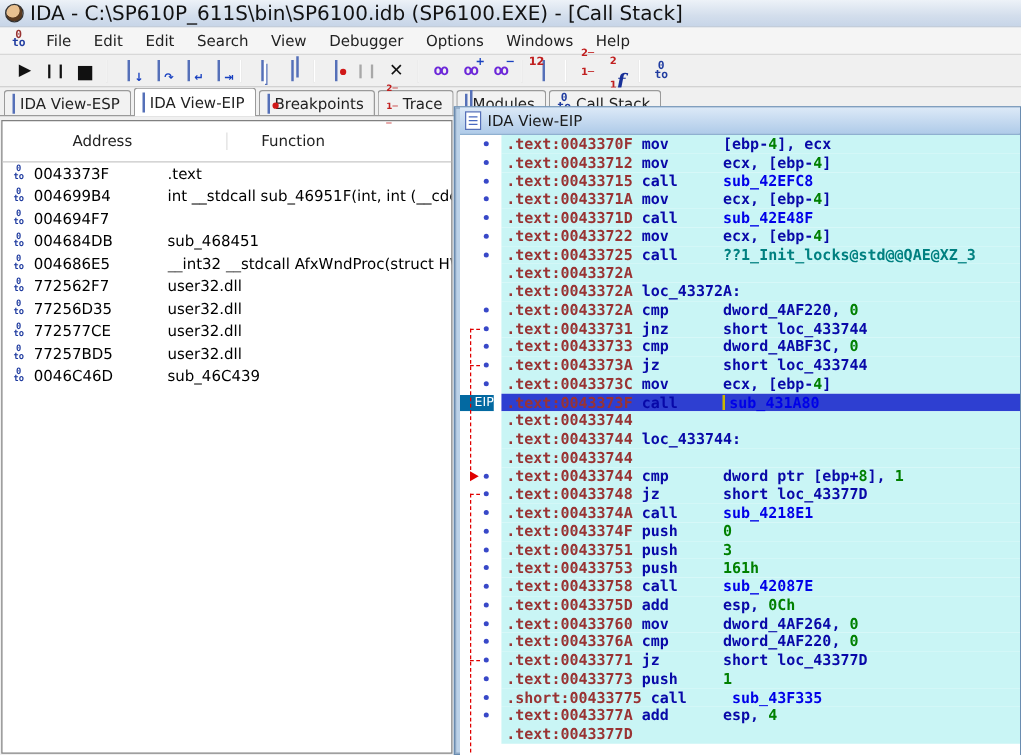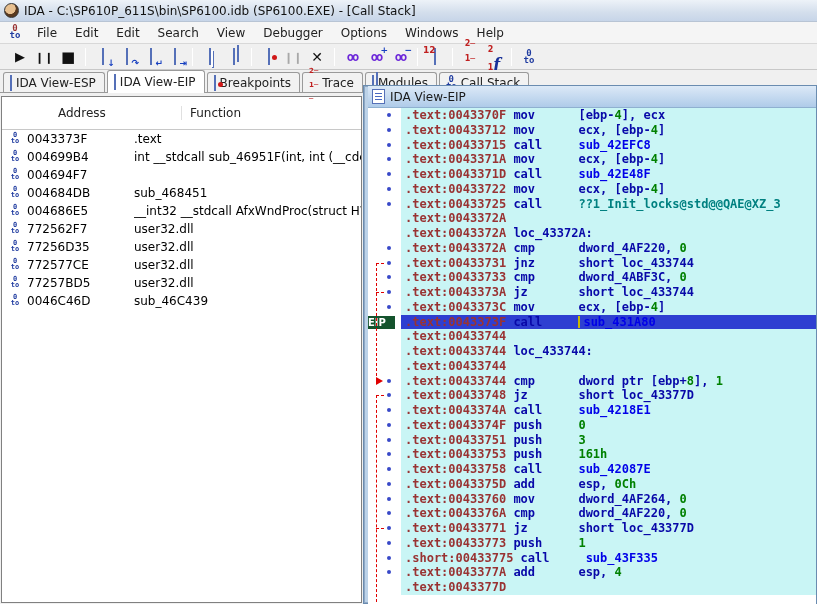--- a/index.html
+++ b/index.html
@@ -1,20 +1,20 @@
 <!DOCTYPE html>
 <html><head>
 <meta charset="utf-8">
 <style>
   * { margin:0; padding:0; box-sizing:border-box; }
   html,body { width:817px; height:604px; overflow:hidden; font-family:"DejaVu Sans", sans-serif; background:#F0F0F0; }
 
   
   .titlebar { height:22px; background:linear-gradient(#EDF2F8,#D3DEEC 60%,#C7D5E8); border-bottom:1px solid #B8C4D4;
-              display:flex; align-items:center; padding-left:4px; font-size:12px; color:#111; }
+              display:flex; align-items:center; padding-left:4px; font-size:16px; color:#111; }
   .app-icon { width:15px; height:15px; border-radius:50%; background:radial-gradient(circle at 40% 35%, #E8C090 0 45%, #5A3A20 50% 100%); border:1px solid #333; margin-right:5px; flex:0 0 auto; }
 
   
   .menubar { height:22px; background:#F5F5F5; border-bottom:1px solid #D8D8D8; display:flex; align-items:center; font-size:12px; color:#222; }
   .menu-item { padding:3px 9px; cursor:default; }
   .oto { width:18px; height:16px; font-family:"DejaVu Sans Mono",monospace; font-weight:bold; line-height:7px; font-size:9px; text-align:center; margin:0 4px 0 6px; }
   .oto .o1 { color:#993333; display:block; } .oto .o2 { color:#203CA0; display:block; }
 
   
   .toolbar { height:26px; background:#F0F0F0; border-bottom:1px solid #C8C8C8; display:flex; align-items:center; padding-left:8px; }
@@ -34,39 +34,39 @@
   .tabrow { height:23px; background:#F0F0F0; display:flex; align-items:flex-end; padding-left:3px; position:relative; z-index:1; }
   .tab { display:flex; align-items:center; gap:4px; font-size:12px; color:#222; background:#F2F2F2; border:1px solid #9A9A9A; border-bottom:none;
          border-radius:3px 3px 0 0; padding:3px 8px 4px 6px; margin-right:2px; height:21px; cursor:default; }
   .tab.active { background:#FFFFFF; height:23px; font-weight:normal; position:relative; z-index:2; }
   .tabline { position:absolute; left:0; right:0; bottom:0; height:1px; background:#9A9A9A; }
 
   
   .callstack { position:absolute; left:1px; top:96px; width:361px; height:507px; background:#fff; border:1px solid #808080; z-index:0; }
   .cs-header { display:flex; height:33px; border-bottom:1px solid #C8C8C8; font-size:12px; color:#222; align-items:center;padding-left:48px; }
   .cs-header .c1 { width:132px; padding-left:8px; border-right:1px solid #E0E0E0; }
-  .cs-header .c2 { flex:1; padding-left:8px; }
+  .cs-header .c2 { flex:1; padding-left:8px;margin-left:19px; }
   .cs-row { display:flex; height:18px; align-items:center; font-size:12px; color:#000; cursor:default; }
   .cs-icon { width:16px; height:14px; margin:0 4px 0 5px; font-family:"DejaVu Sans Mono",monospace; font-weight:bold; font-size:7px; line-height:6px; color:#203CA0; text-align:center; flex:0 0 auto; }
   .cs-addr { width:107px; white-space:nowrap; overflow:hidden; }
   .cs-func { flex:1; white-space:nowrap; overflow:hidden; }
 
   
   .eipwin { position:absolute; left:363px; top:85px; width:454px; height:519px; border:1px solid #6A8CB0; background:#BCD2E8;
             padding:0 0 0 4px; z-index:3; box-shadow:0 0 0 1px #8FA8C4 inset; }
   .eip-title { height:22px; background:linear-gradient(#DCE9F7,#AFCBE9); display:flex; align-items:center; gap:5px; padding-left:4px;
                font-size:12px; color:#1A1A1A; border-bottom:1px solid #8FB0D0; }
   .eip-body { position:relative; height:496px; background:#FFFFFF; overflow:hidden; }
   .asm-line { display:flex; height:14.75px; line-height:14.75px; font-family:"DejaVu Sans Mono",monospace; font-weight:bold; font-size:12px; white-space:pre; }
   .asm-margin { width:33px; flex:0 0 auto; position:relative; background:#FFFFFF; }
   .asm-code { flex:1; background:#C9F5F5; padding-left:4px; cursor:default; }
   .asm-code.sel { background:#2E3FD1; }
   .dot { position:absolute; left:19px; top:5px; width:4px; height:4px; background:#3848C8; border-radius:50%; }
-  .eip-badge { position:absolute; left:0px; top:1px; width:27px; height:13px; background:#14532d; color:#fff; font-size:10px; font-weight:bold;
-               font-family:"DejaVu Sans",sans-serif; text-align:left; line-height:13px; }
+  .eip-badge { position:absolute; left:0px; top:1px; width:27px; height:13px; background:#0369a1; color:#fff; font-size:10px; font-weight:normal;
+               font-family:"DejaVu Sans",sans-serif; text-align:right; line-height:13px; }
   .jarrow { position:absolute; left:8px; top:3px; width:0; height:0; border:4.5px solid transparent; border-left:7px solid #E00000; }
   .ca { color:#993333; } .cn { color:#0808A8; } .cg { color:#008000; } .cb { color:#0000E8;text-align:center; } .ct { color:#008080; }
   .caret { display:inline-block; width:2px; height:12px; background:#C9B700; vertical-align:-2px; margin-right:3px; }
   .ov { position:absolute; pointer-events:none; }
   .dashV { border-left:1px dashed #E00000; }
   .dashH { border-top:1px dashed #E00000; }
 </style>
 </head>
 <body>
 

